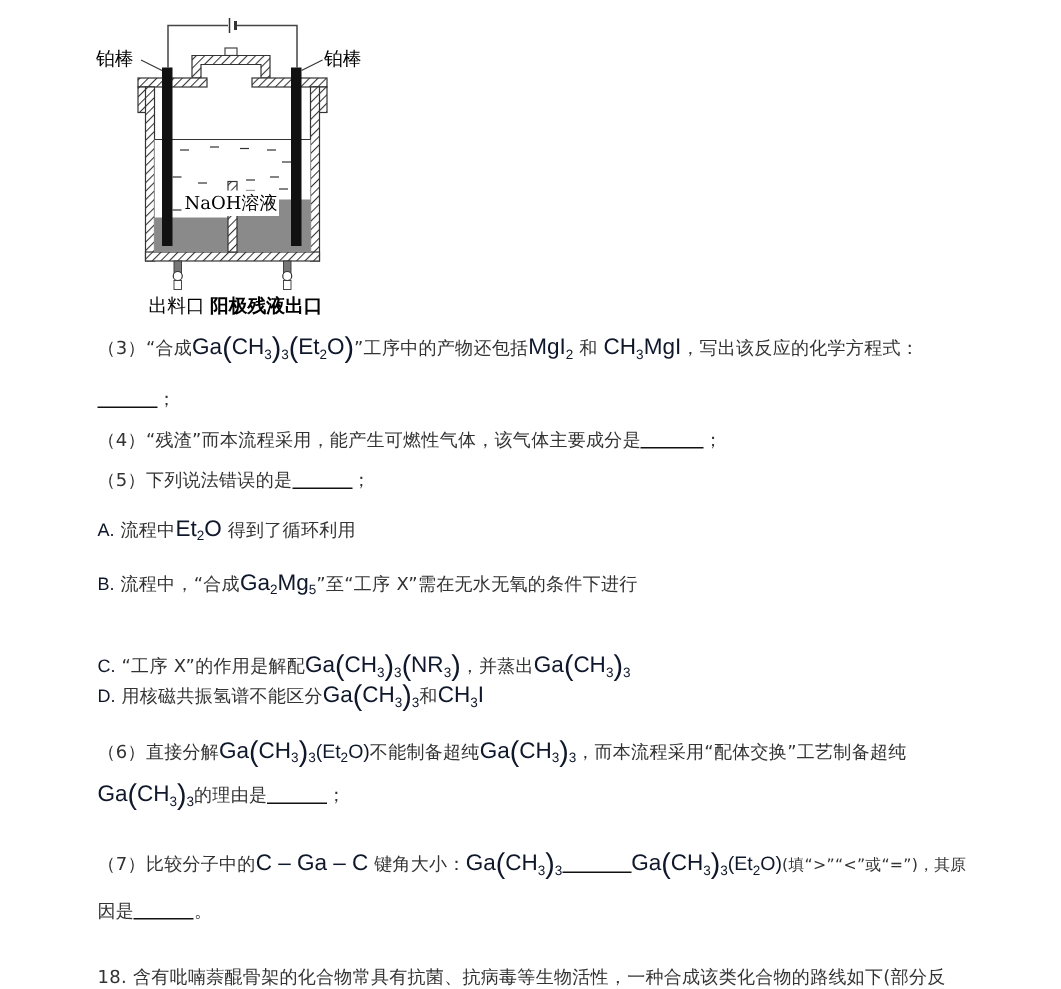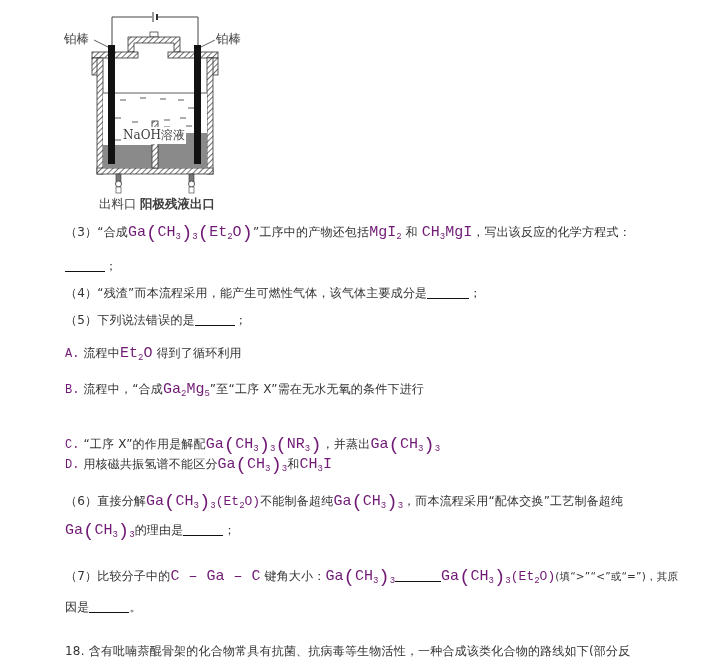--- a/index.html
+++ b/index.html
@@ -1,25 +1,25 @@
 <!DOCTYPE html>
 <html><head>
 <meta charset="utf-8">
 <style>
   html, body { margin:0; padding:0; background:#fff; }
   body { width:707px; height:659px; position:relative; overflow:hidden;
          font-family:"DejaVu Serif","Liberation Serif",serif; color:#222; }
   .line { position:absolute; left:65px; font-size:12.5px; white-space:nowrap; line-height:20px; }
   .cn { font-family:"DejaVu Sans","Liberation Sans",sans-serif; font-size:12px; color:#333; letter-spacing:0.2px; }
-  .chem { font-family:Liberation Mono, monospace; font-size:15px; color:#701a75; }
+  .chem { font-family:Liberation Sans, sans-serif; font-size:15px; color:#0f172a; }
   .chem sub { font-size:9px; vertical-align:-3px; }
   .paren { font-size:19px; font-weight:300; vertical-align:-2px; }
   .blank { display:inline-block; border-bottom:1px solid #111; height:13px; vertical-align:-2px; }
   .diagram { position:absolute; left:60px; top:0; width:220px; height:215px; }
-  .lbl { font-family:"DejaVu Sans","Liberation Sans",sans-serif; font-size:12.5px; color:#404040; position:absolute; }
+  .lbl { font-family:"DejaVu Sans","Liberation Sans",sans-serif; font-size:12.5px; color:#000000; position:absolute; }
 </style>
 </head>
 <body>
 
 <div class="diagram">
   <svg width="220" height="215" viewBox="0 0 220 215">
     <defs>
       <pattern id="hatch" width="4" height="4" patternUnits="userSpaceOnUse" patternTransform="rotate(45)">
         <rect width="4" height="4" fill="#fff"></rect>
         <line x1="0" y1="0" x2="0" y2="4" stroke="#333" stroke-width="1.4"></line>

